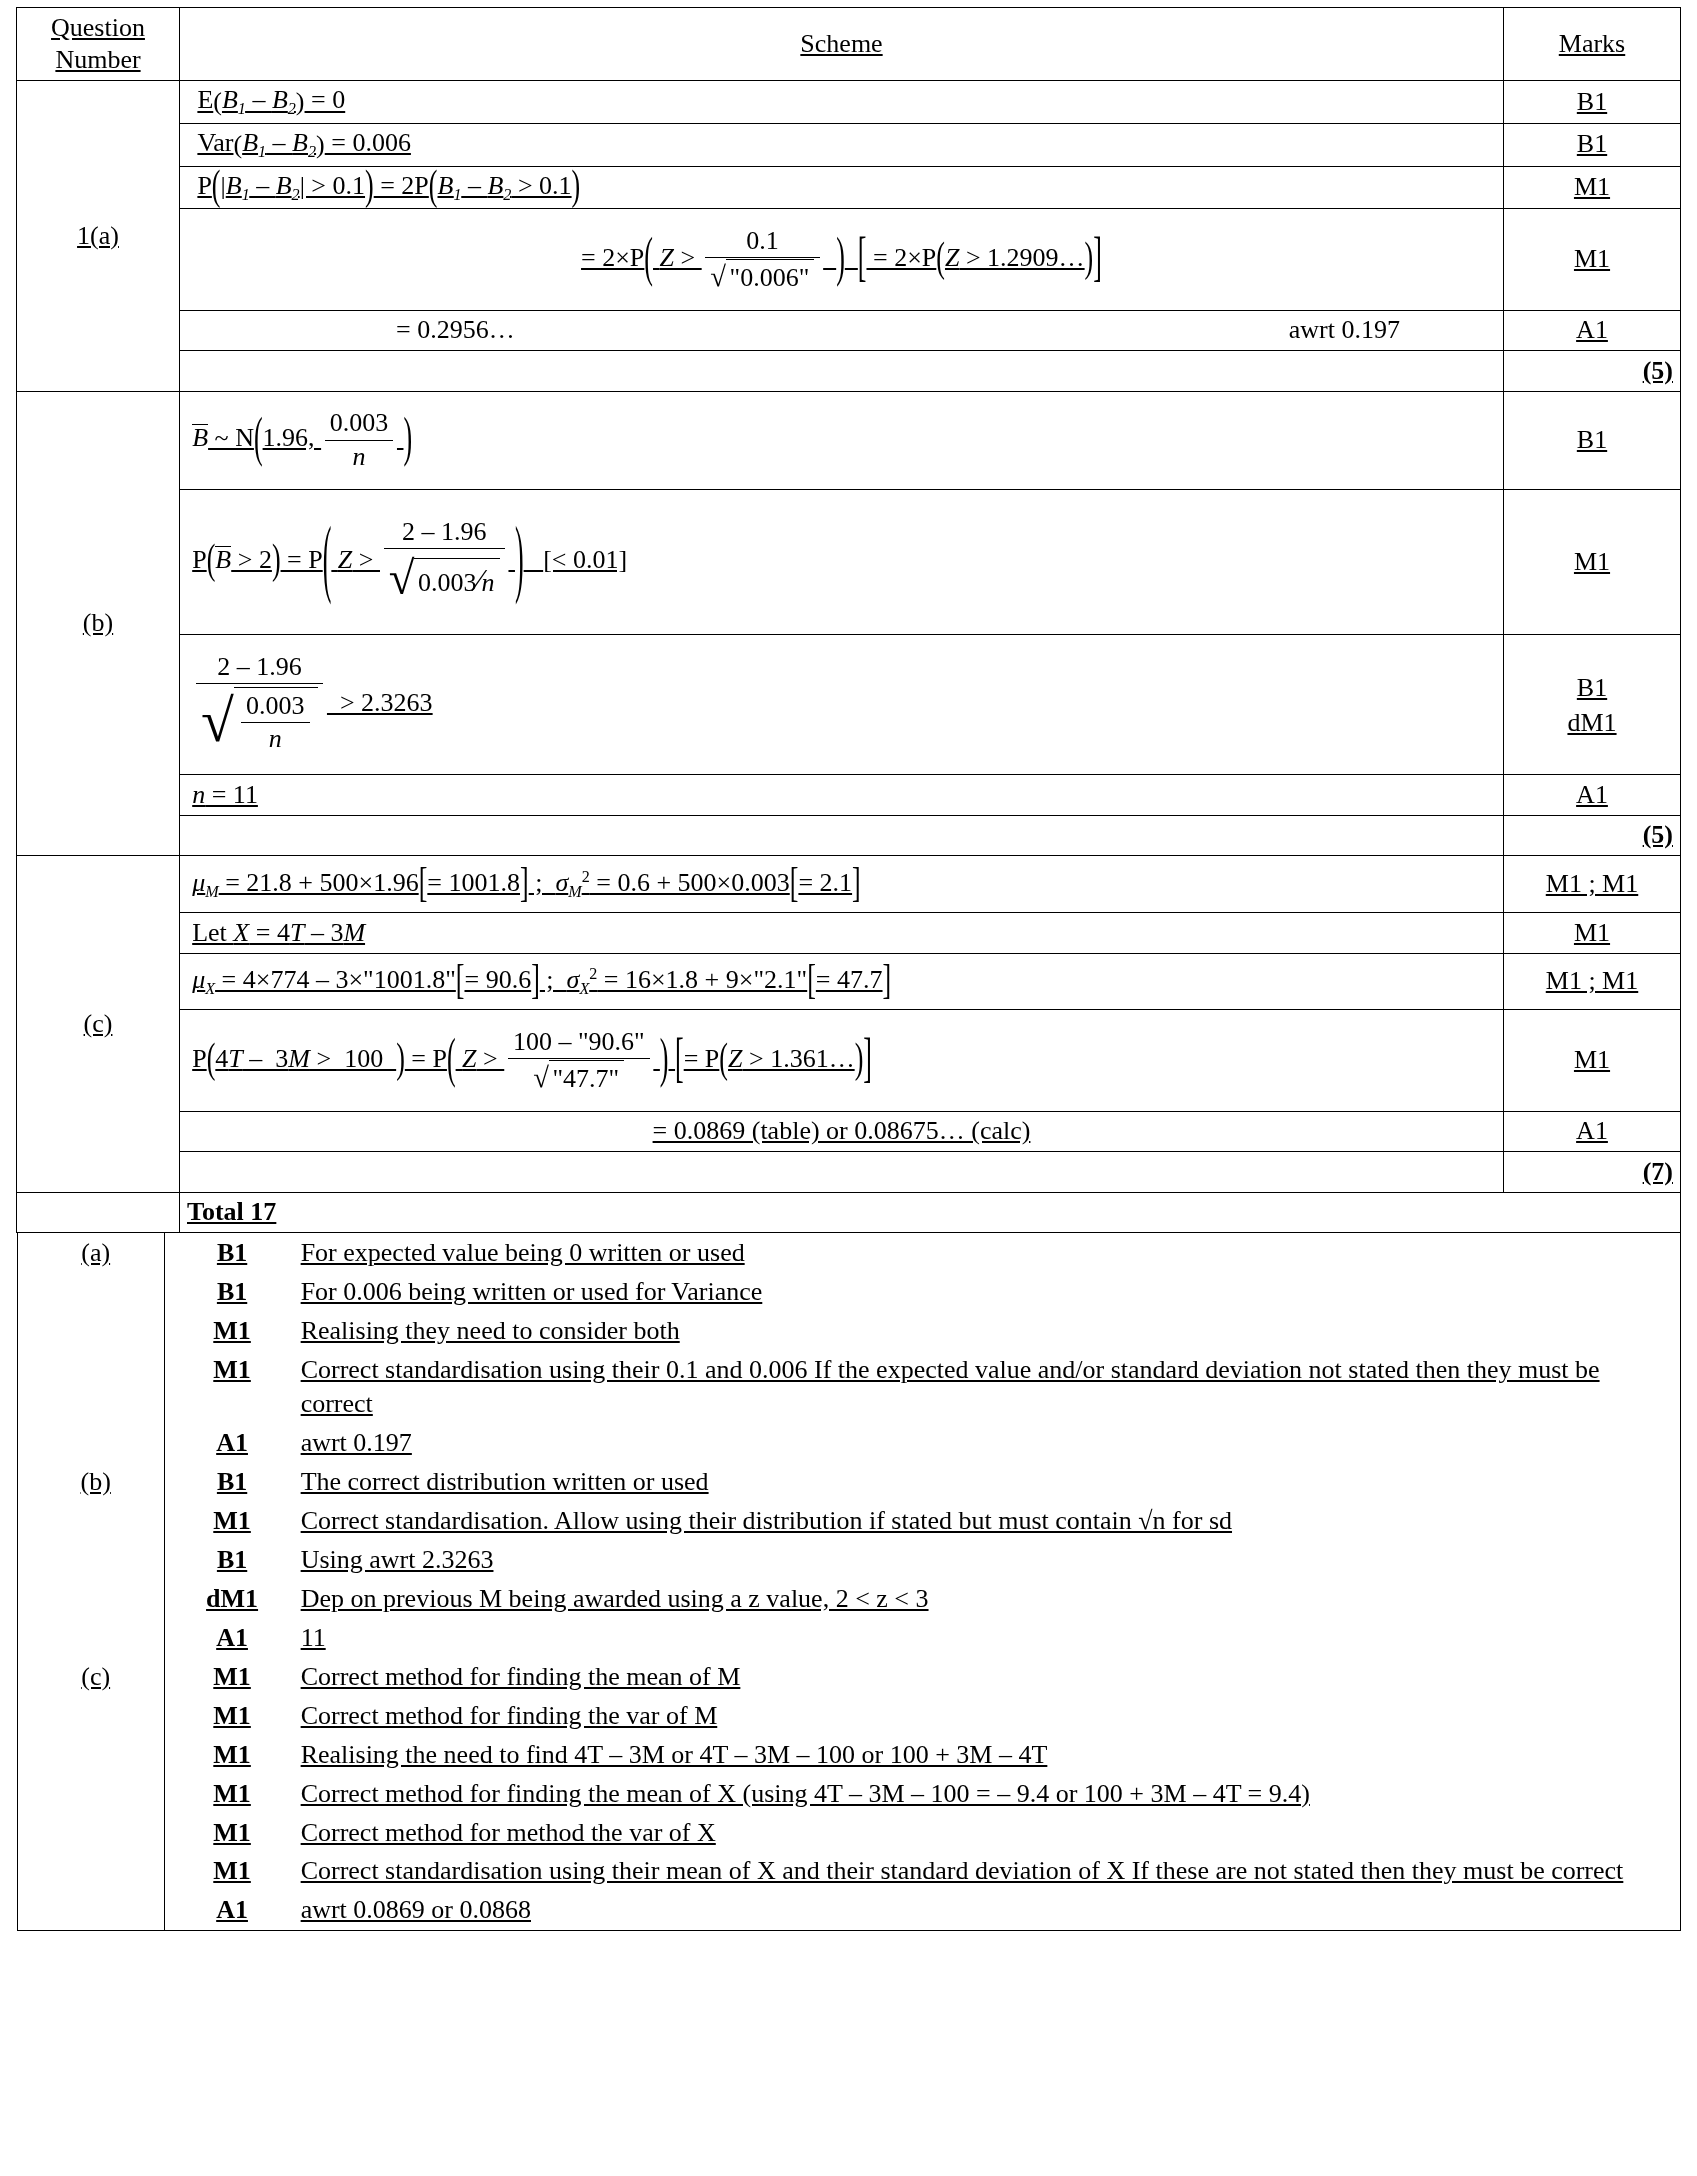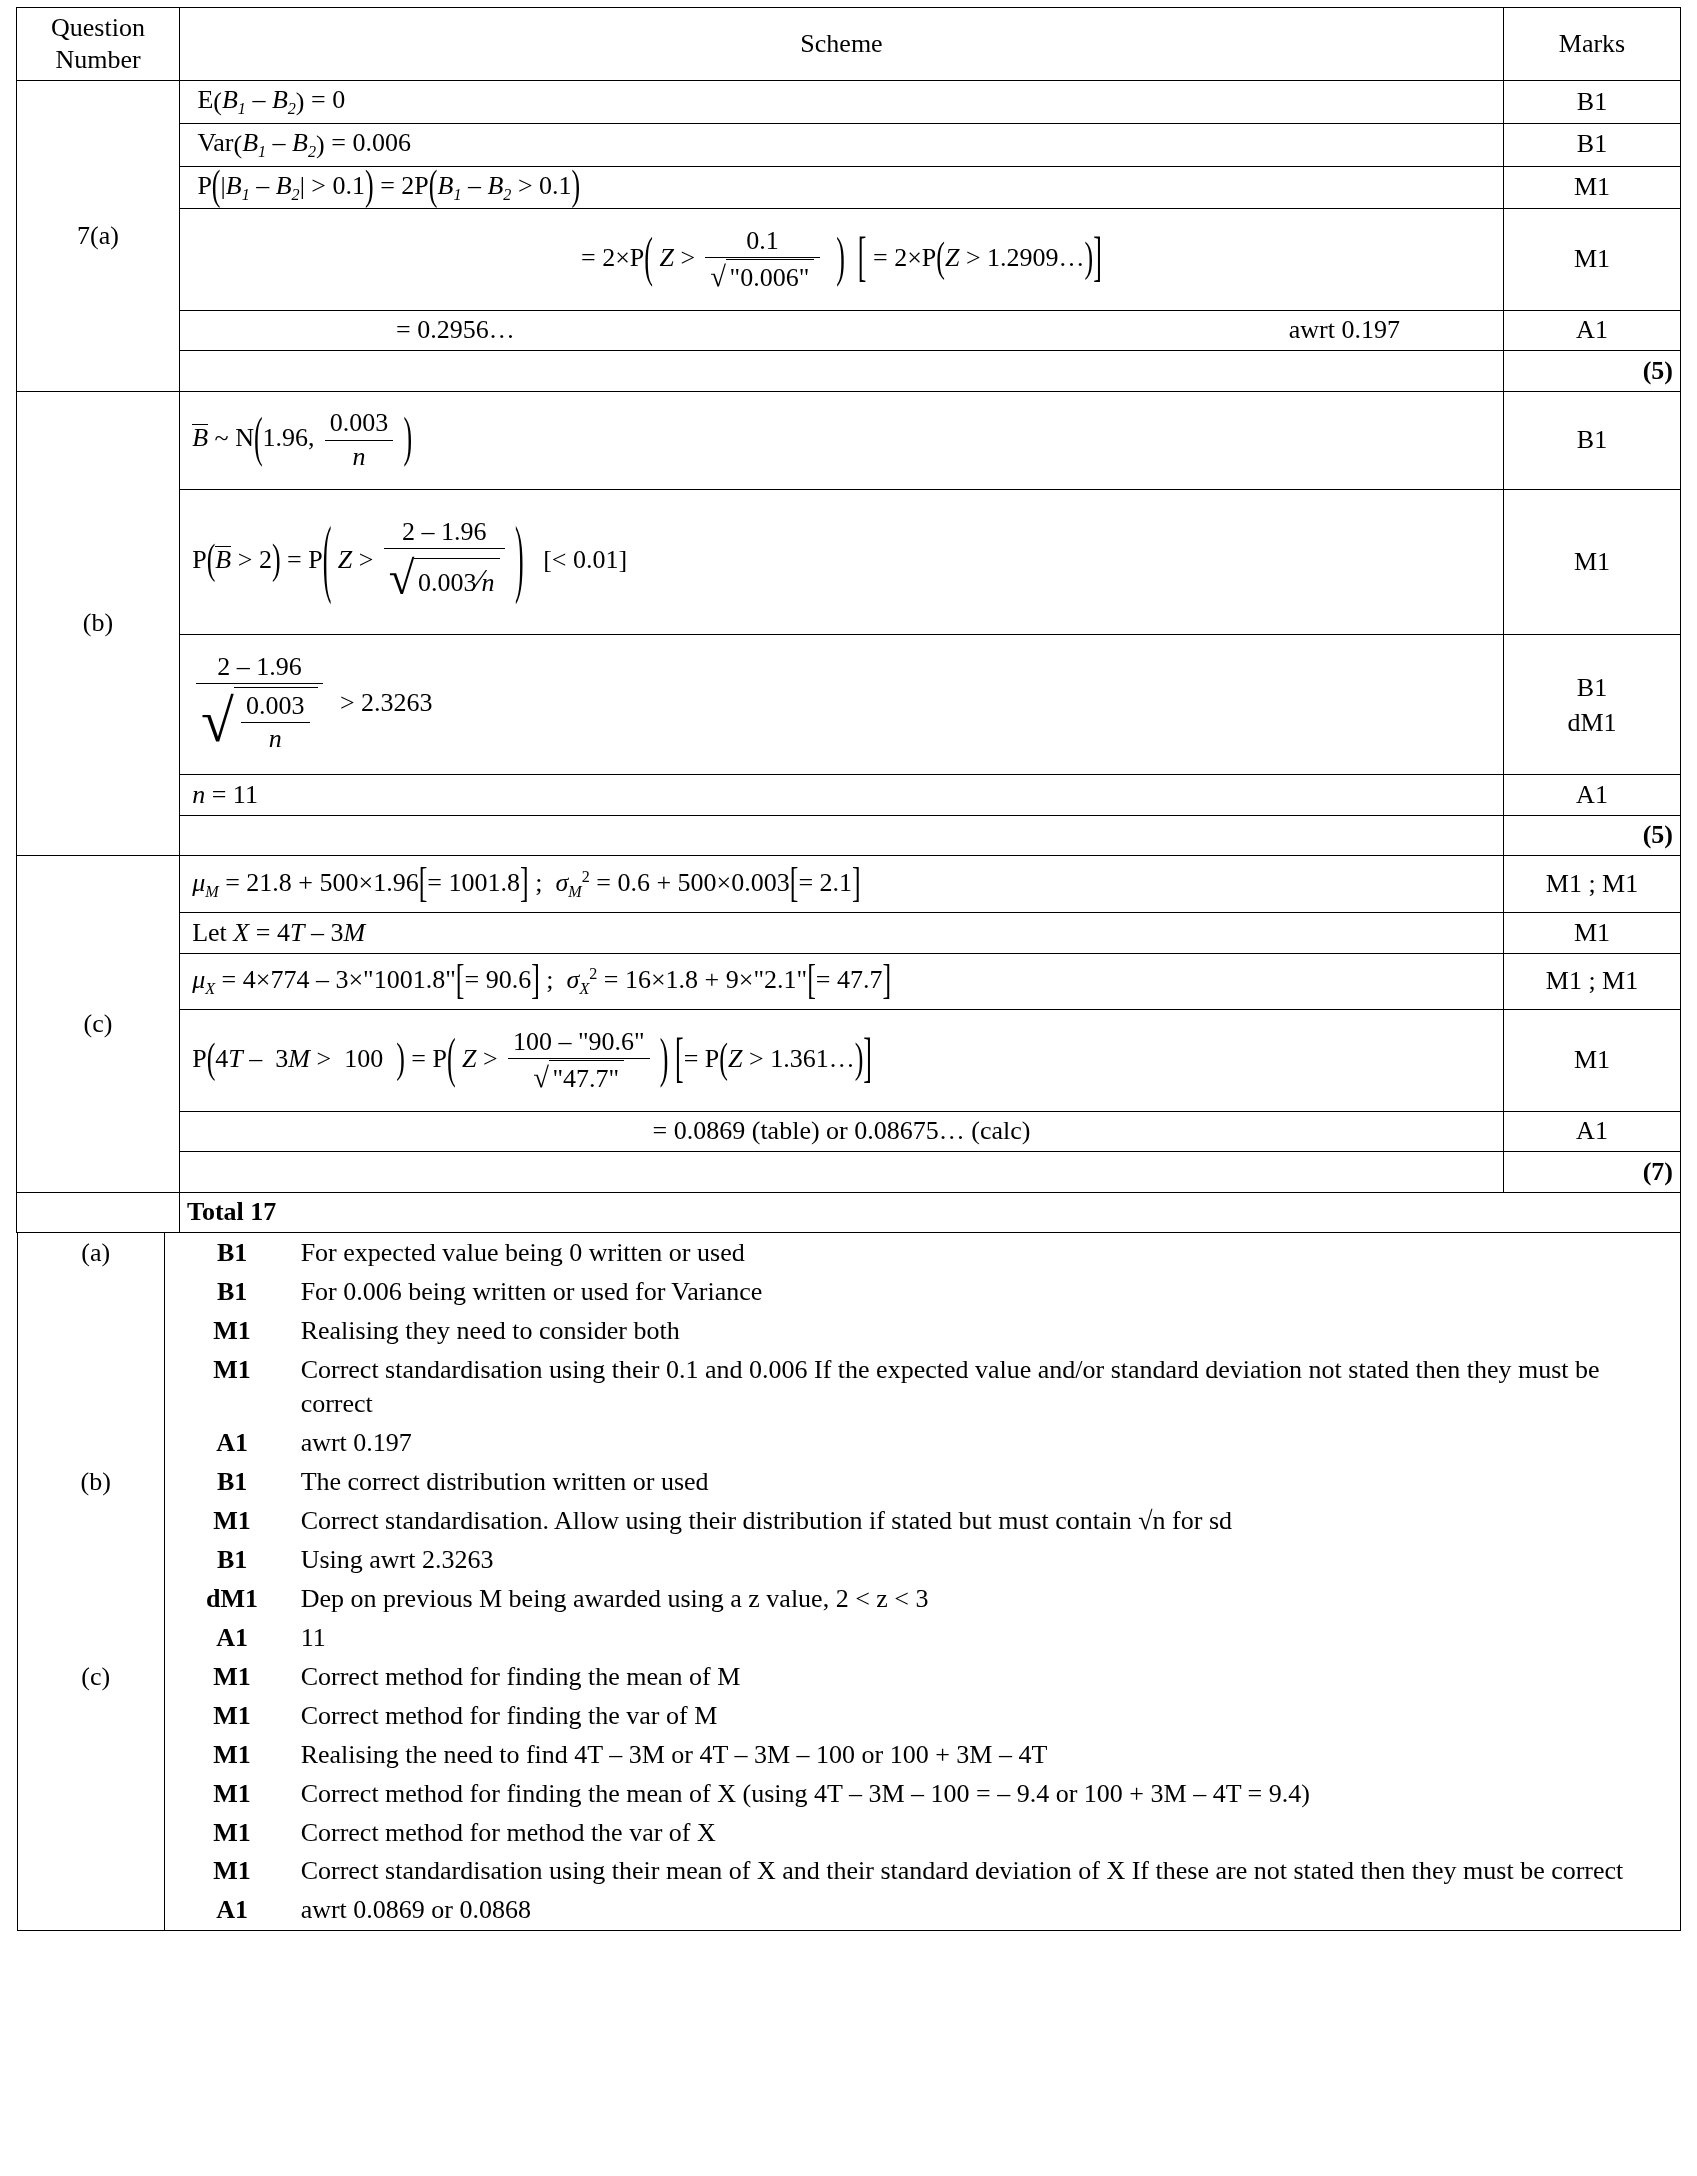--- a/index.html
+++ b/index.html
@@ -10,20 +10,21 @@
   body {
     font-family: "Liberation Serif", serif;
     color: #000000;
   }
   .page {
     width: 1697px;
     min-height: 2176px;
     position: relative;
     box-sizing: border-box;
     padding: 7px 15.6px 0 15.6px;
+    text-decoration: underline;
   }
   table.ms {
     border-collapse: collapse;
     width: 1664px;
     table-layout: fixed;
     margin: 0 auto;
   }
   table.ms td, table.ms th {
     border: 1.7px solid #000000;
     padding: 3.5px 7px;
@@ -160,21 +161,21 @@
     <thead>
       <tr>
         <th class="head col-q">Question Number</th>
         <th class="head col-s">Scheme</th>
         <th class="head col-m">Marks</th>
       </tr>
     </thead>
     <tbody>
 
       <tr>
-        <td class="qcell" rowspan="6">7(a)</td>
+        <td class="qcell" rowspan="6">1(a)</td>
         <td class="scheme">
           <span class="line-a">E<span class="paren">(</span><span class="mi">B</span><span class="sub">1</span> – <span class="mi">B</span><span class="sub">2</span><span class="paren">)</span> = 0</span>
         </td>
         <td class="mark">B1</td>
       </tr>
       <tr>
         <td class="scheme">
           <span class="line-a">Var<span class="paren">(</span><span class="mi">B</span><span class="sub">1</span> – <span class="mi">B</span><span class="sub">2</span><span class="paren">)</span> = 0.006</span>
         </td>
         <td class="mark">B1</td>

